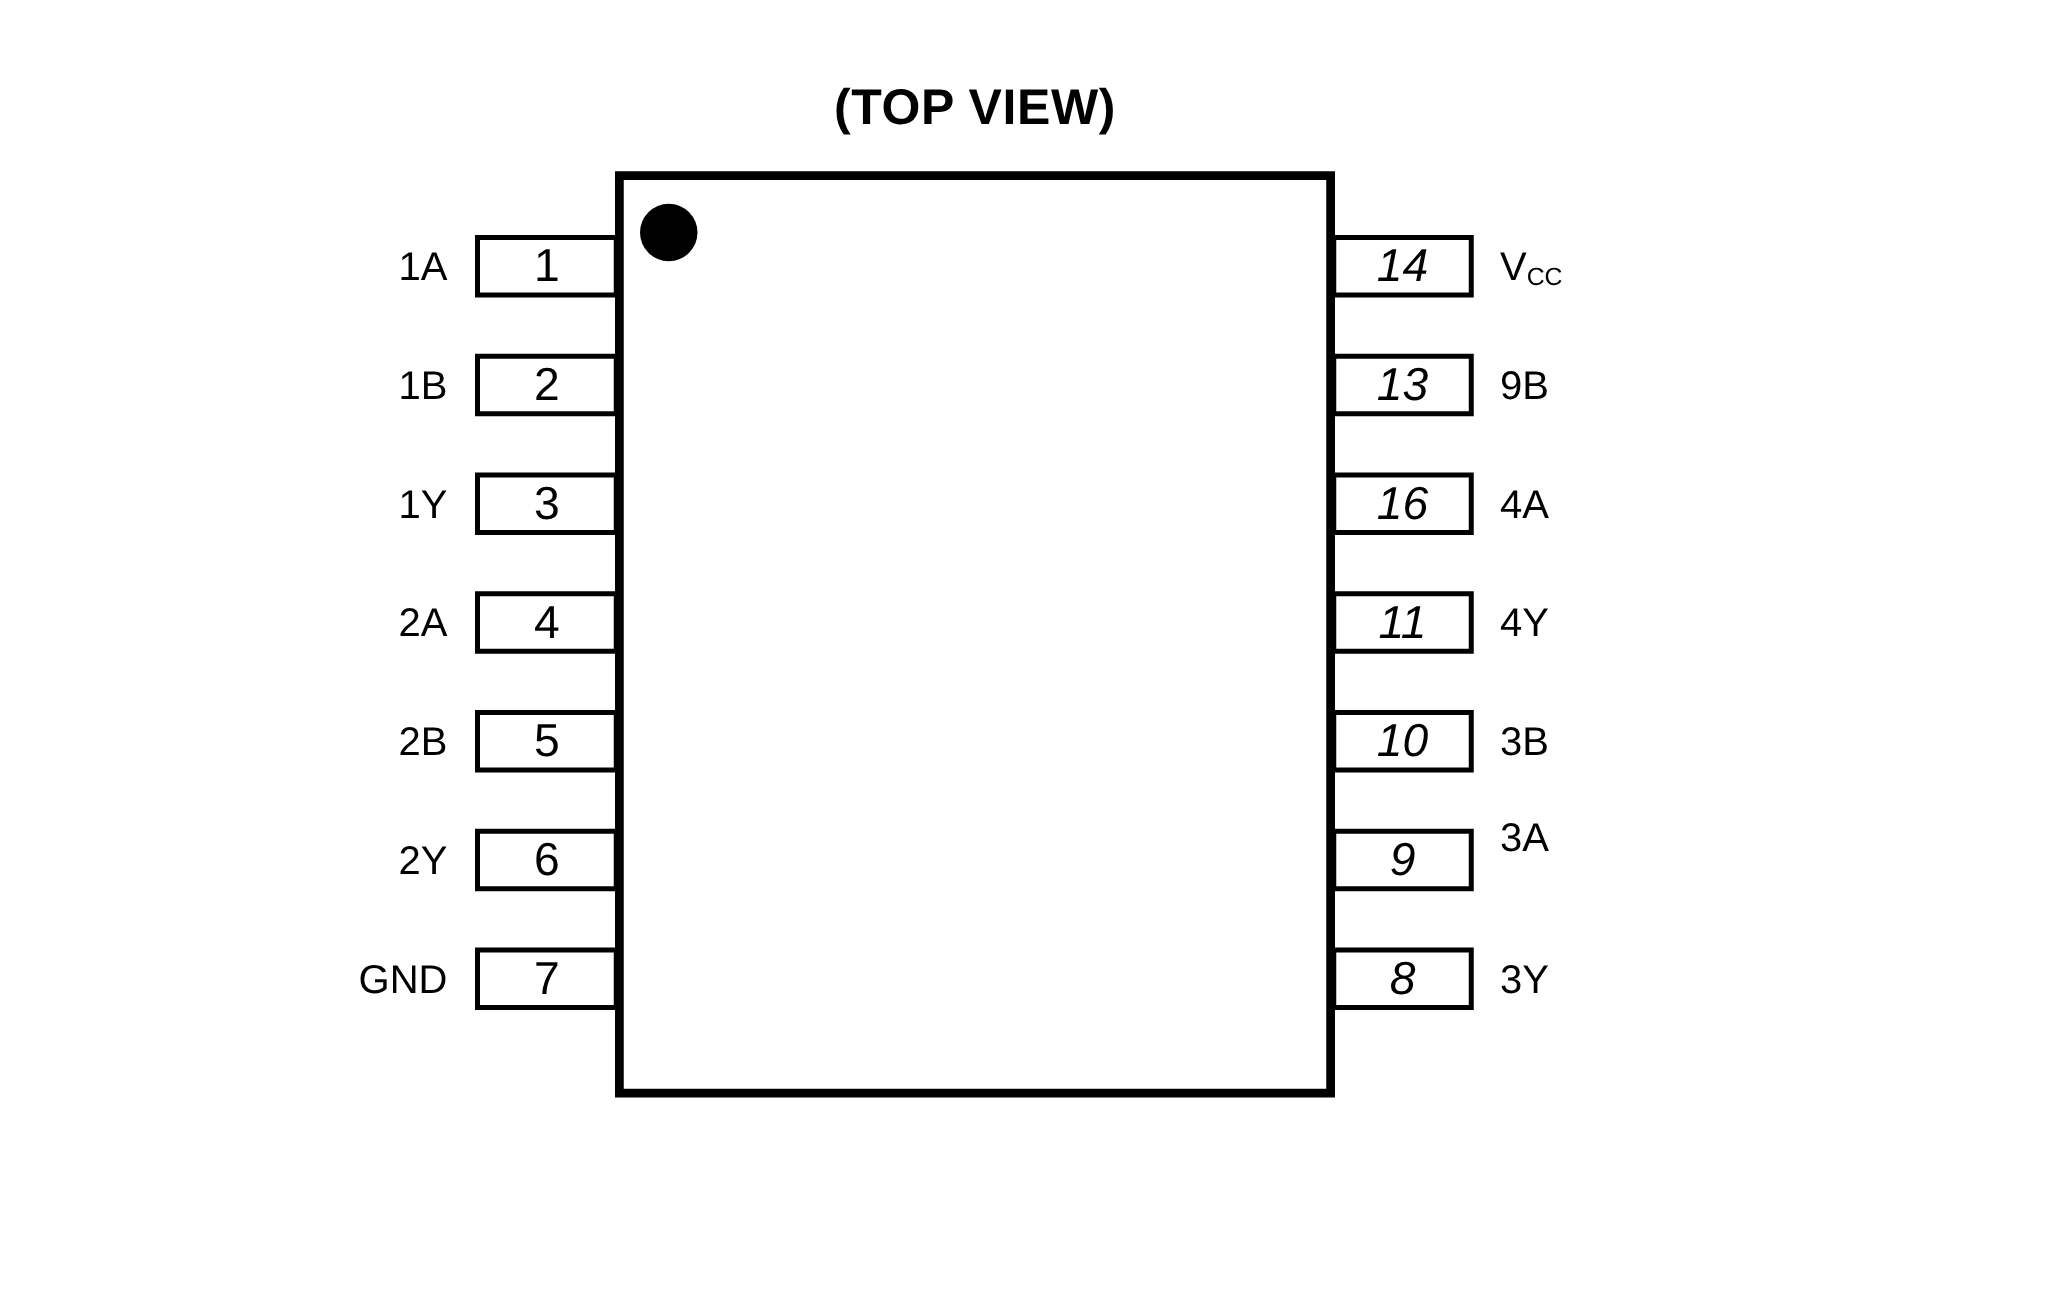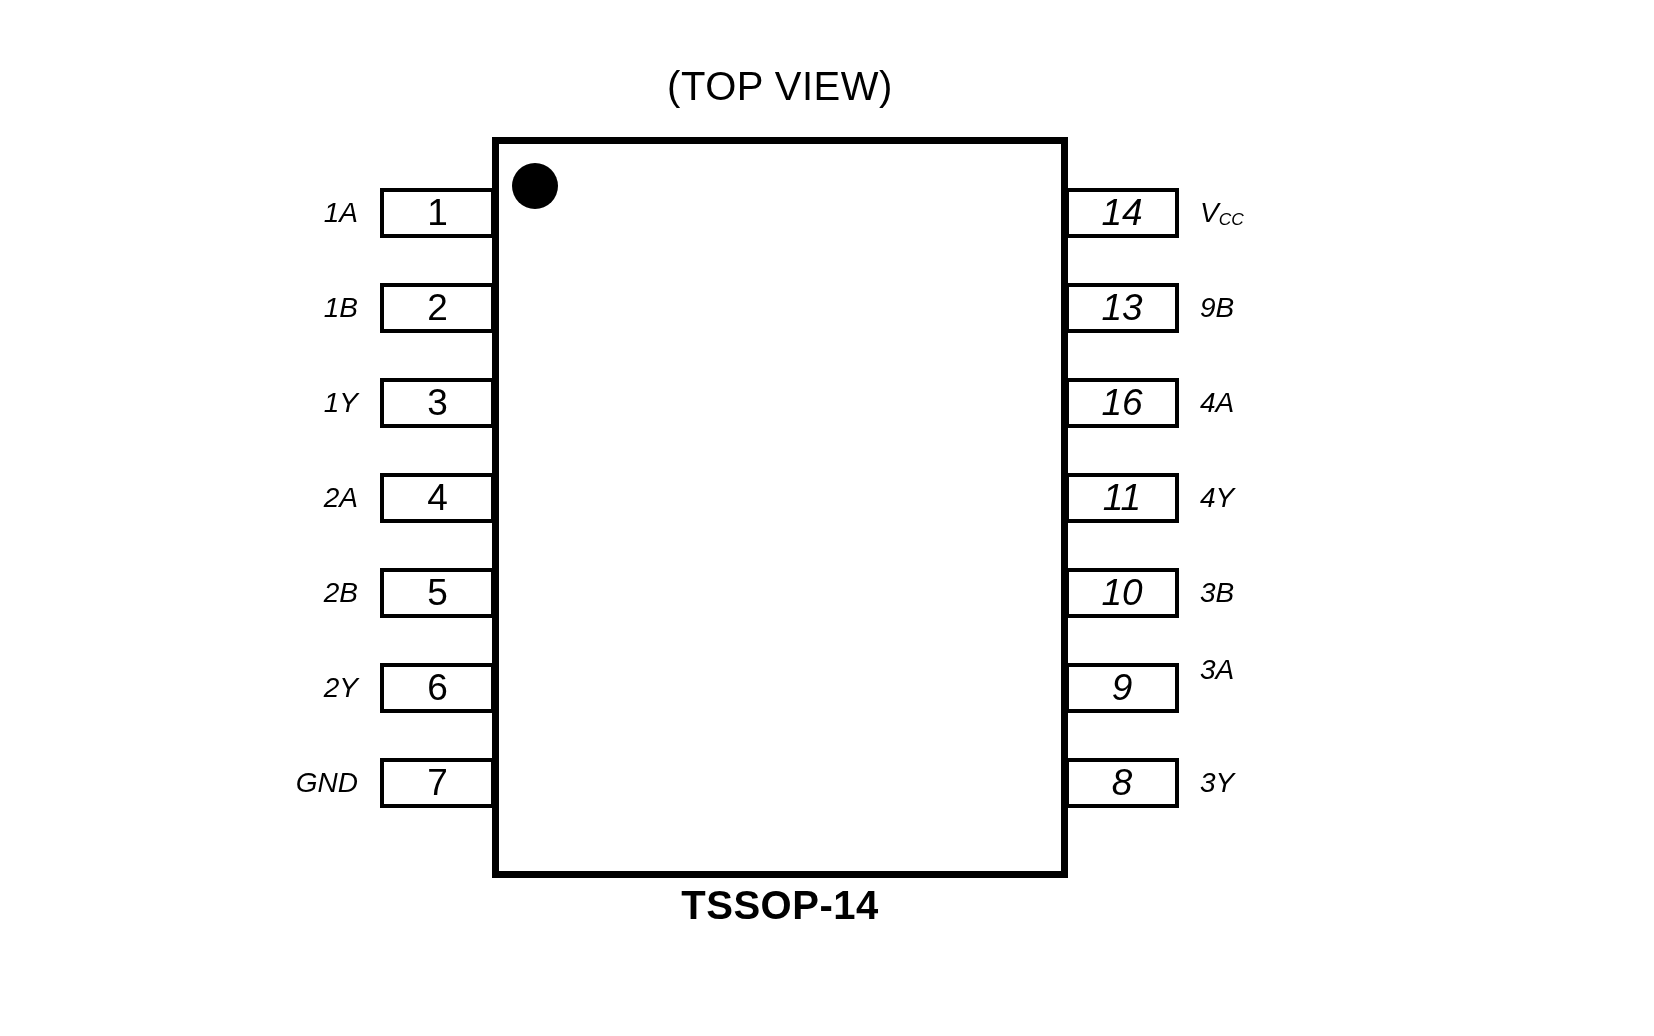--- a/index.html
+++ b/index.html
@@ -22,21 +22,21 @@
   }
 
   
   .title-top {
     position: absolute;
     left: 0;
     top: 64px;
     width: 1560px;
     text-align: center;
     font-size: 40px;
-    font-weight: normal;
+    font-weight: bold;
     letter-spacing: 0.5px;
     white-space: nowrap;
   }
   .title-bottom {
     position: absolute;
     left: 0;
     top: 883px;
     width: 1560px;
     text-align: center;
     font-size: 40px;
@@ -82,26 +82,25 @@
     line-height: 42px;
     text-align: center;
     z-index: 2;
   }
   .pin-box.left  { left: 380px; }
   .pin-box.right { left: 1065px; width: 114px; font-style: italic; }
 
   
   .pin-label {
     position: absolute;
-    font-size: 28px;
+    font-size: 32px;
     line-height: 50px;
     height: 50px;
     white-space: nowrap;
     z-index: 2;
-    font-style: italic;
   }
   .pin-label.left {
     left: 160px;
     width: 198px;
     text-align: right;
   }
   .pin-label.right {
     left: 1200px;
     width: 260px;
     text-align: left;
@@ -149,14 +148,13 @@
       <div class="pin-box right" style="top: 473px;">11</div>
       <div class="pin-label right" style="top: 473px;"><span>4Y</span></div>
       <div class="pin-box right" style="top: 568px;">10</div>
       <div class="pin-label right" style="top: 568px;"><span>3B</span></div>
       <div class="pin-box right" style="top: 663px;">9</div>
       <div class="pin-label right" style="top: 645px;"><span>3A</span></div>
       <div class="pin-box right" style="top: 758px;">8</div>
       <div class="pin-label right" style="top: 758px;"><span>3Y</span></div>
     </div>
 
-  <div class="title-bottom">TSSOP-14</div>
 </div>
 
 </body></html>

